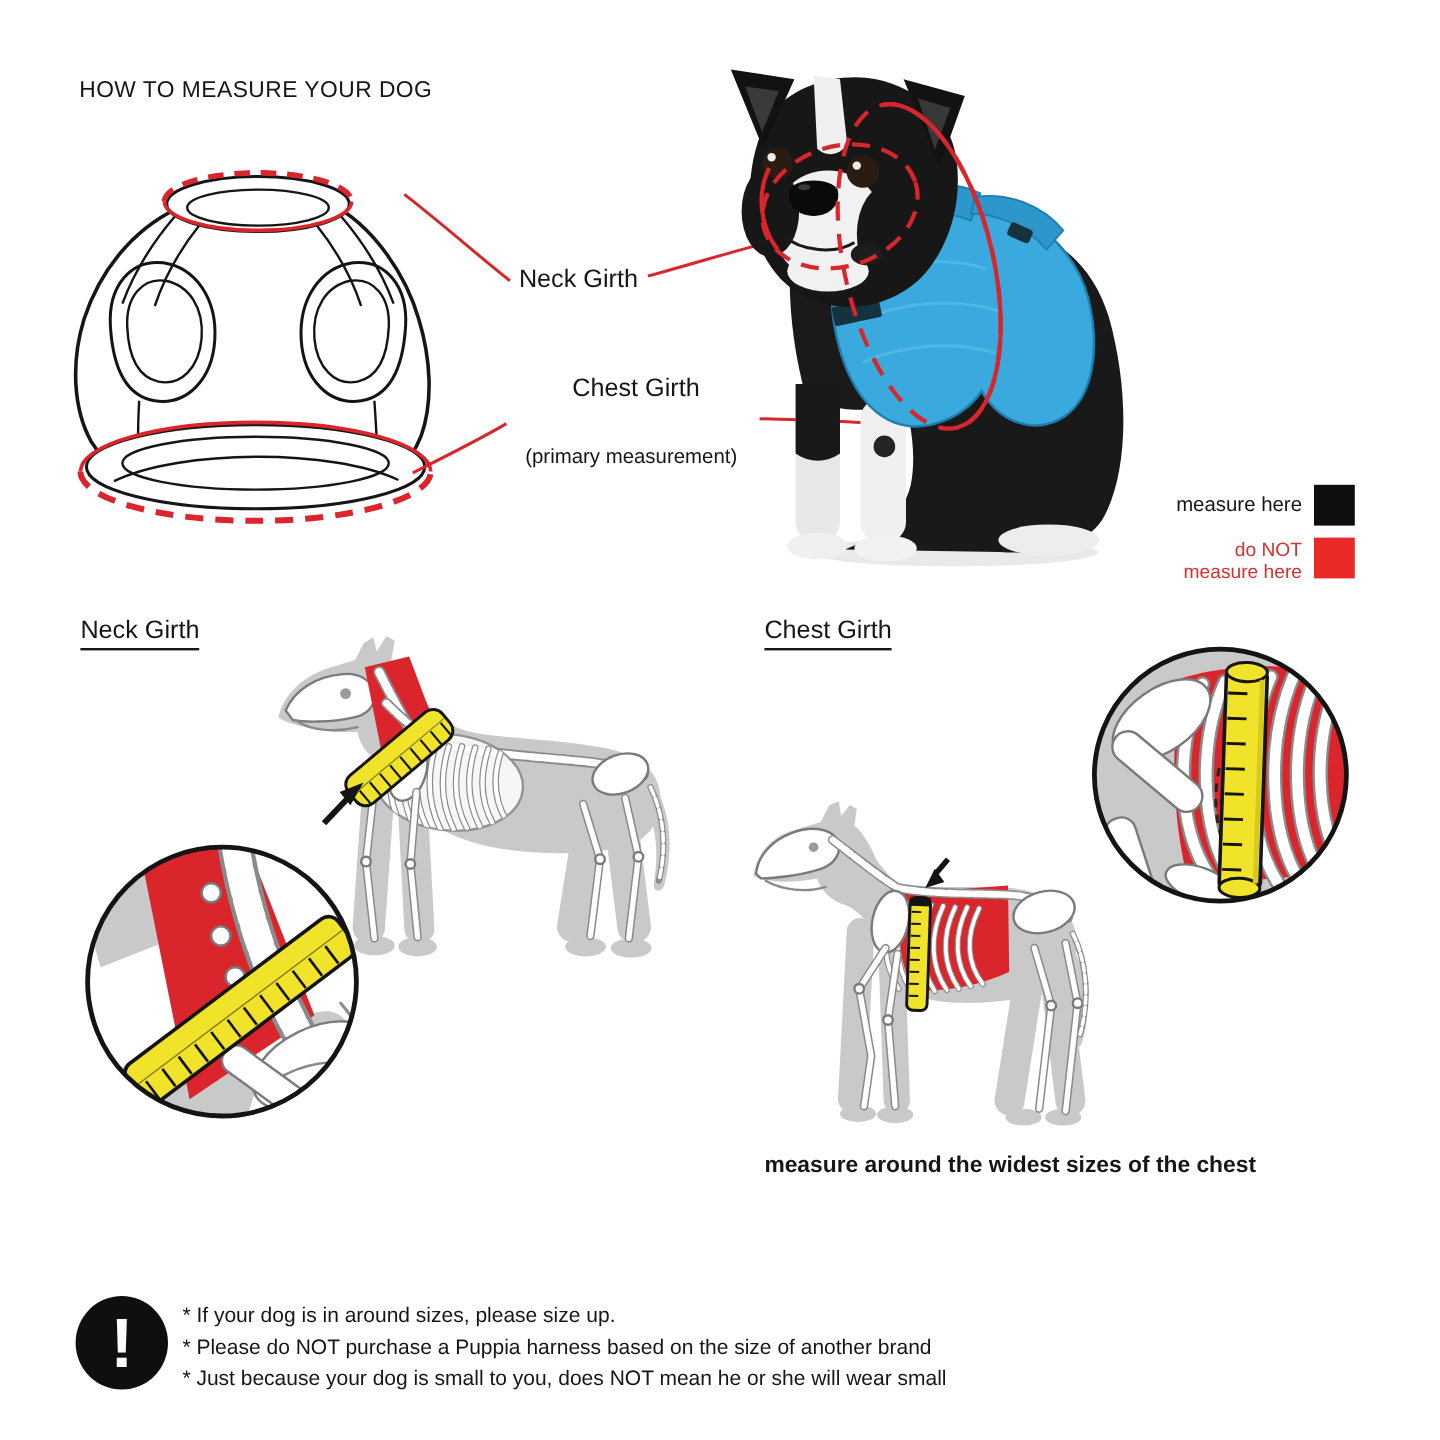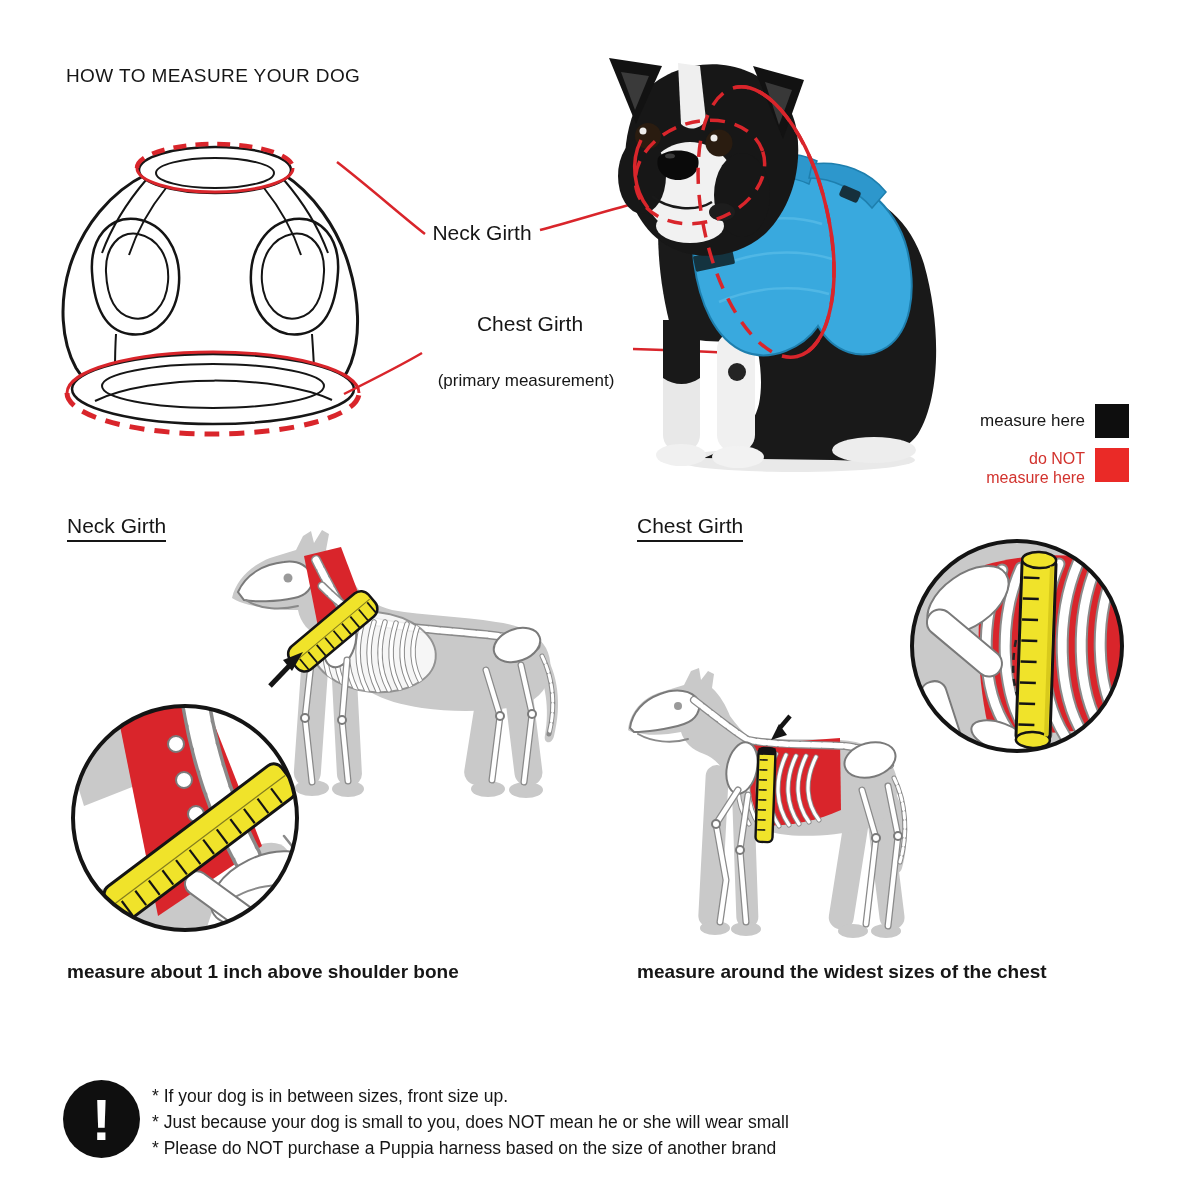--- a/index.html
+++ b/index.html
@@ -389,27 +389,26 @@
   <div class="abs legend-red" style="left:0;top:45px;width:150px;">
     <div>do NOT</div>
     <div>measure here</div>
   </div>
   <div class="abs sq sq-red" style="left:160px;top:44px;"></div>
 </div>
 
 <div class="abs heading" style="left:67px;top:514px;">Neck Girth</div>
 <div class="abs heading" style="left:637px;top:514px;">Chest Girth</div>
 
-<div class="abs caption" style="left:67px;top:958px;">measure about 1 inch above shoulder bone</div>
 <div class="abs caption" style="left:637px;top:958px;width:480px;">
   <div>measure around the widest sizes of the chest</div>
 </div>
 
 <div class="abs note-badge" style="left:63px;top:1080px;">
   <span>!</span>
 </div>
 <div class="abs notes" style="left:152px;top:1083px;width:900px;">
-  <div>* If your dog is in between sizes, front size up.</div>
+  <div>* If your dog is in around sizes, please size up.</div>
+  <div>* Please do NOT purchase a Puppia harness based on the size of another brand</div>
   <div>* Just because your dog is small to you, does NOT mean he or she will wear small</div>
-  <div>* Please do NOT purchase a Puppia harness based on the size of another brand</div>
 </div>
 
 </div>
 
 </body></html>

